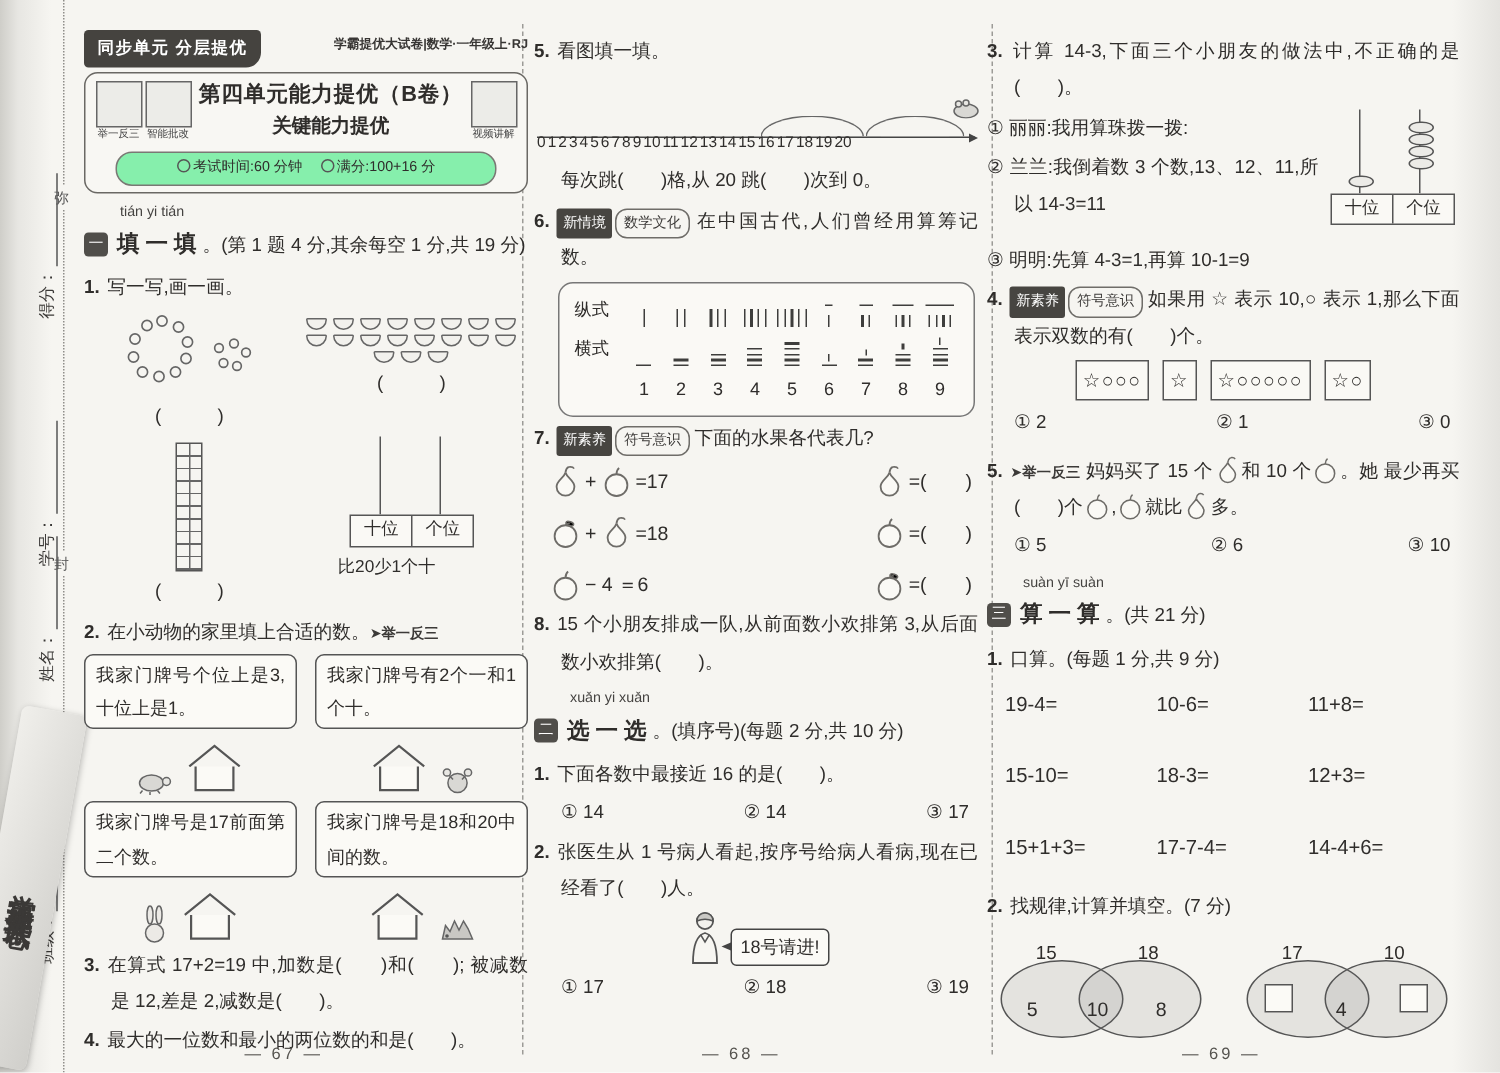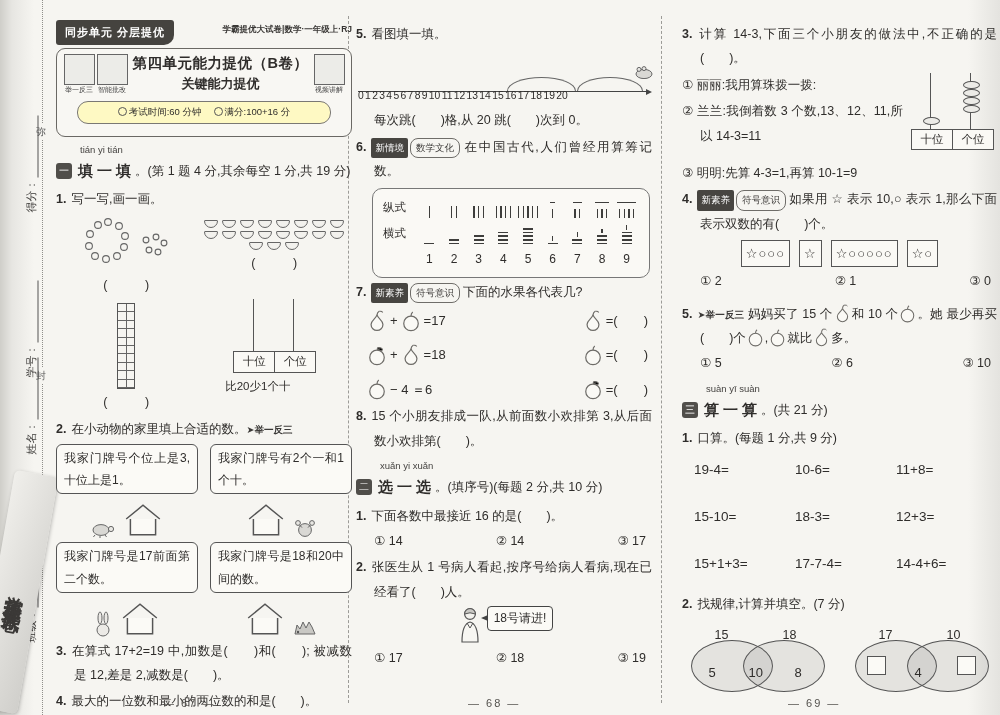--- a/index.html
+++ b/index.html
@@ -13,41 +13,41 @@
   .sfield{position:absolute;left:-44px;width:150px;display:flex;align-items:flex-end;gap:2px;
     transform:rotate(-90deg);font-size:11px;color:#3a3836;white-space:nowrap}
   .sfield .ul{display:inline-block;width:62px;border-bottom:1px solid #555;height:10px}
   .ribbon{position:absolute;left:-6px;top:472px;width:44px;height:240px;transform:rotate(10deg);
     background:linear-gradient(100deg,#f0efeb,#d0cfcb);border-radius:5px;box-shadow:1px 1px 4px rgba(0,0,0,.25);
     display:flex;align-items:center;justify-content:center}
   .ribbon span{writing-mode:vertical-rl;font-weight:bold;font-size:19px;letter-spacing:3px;color:#3b3937}
   .col{position:absolute;top:20px;font-size:12.5px;line-height:1.95;text-align:justify}
   #c1{left:56px;width:296px}
   #c2{left:356px;width:296px}
-  #c3{left:682px;width:315px}
+  #c3{left:658px;width:315px}
   .pn{position:absolute;bottom:6px;font-size:11px;color:#55534f;letter-spacing:2px}
   #pn1{left:163px}#pn2{left:468px}#pn3{left:788px}
   
   .hrow{display:flex;justify-content:space-between;align-items:flex-start}
   .badge{background:#45433f;color:#fff;font-size:11px;font-weight:bold;padding:2px 9px;border-radius:3px 3px 10px 3px;letter-spacing:1px}
   .brand{font-size:8.5px;font-weight:bold;margin-top:1px;color:#38363*}
   .brand{color:#383634}
   .hbox{border:1.4px solid #6a6864;border-radius:9px;padding:5px 6px 4px;margin-top:3px;background:#f8f7f3}
   .titlerow{display:flex;gap:1px;align-items:flex-start}
   .qr{width:29px;height:29px;border:1px solid #666;flex:0 0 auto;
     background-image:repeating-linear-gradient(0deg,#3d3d3b 0 2px,rgba(255,255,255,0) 2px 4px),
       repeating-linear-gradient(90deg,#3d3d3b 0 2px,#ececе8 2px 4px);
     background-color:#ecece8}
   .qrcol{display:flex;flex-direction:column;align-items:center;width:32px;flex:0 0 auto}
   .qrcap{font-size:7px;color:#444;line-height:1.4;white-space:nowrap}
   .htitle{flex:1;text-align:center;line-height:1.3}
   .ht1{font-size:14.5px;font-weight:bold;letter-spacing:.5px}
   .ht2{font-size:13px;font-weight:bold;margin-top:3px}
-  .meta{display:flex;justify-content:center;align-items:flex-start;gap:12px;margin:6px auto 8px;width:88%;
-    border:1px solid #7a7874;border-radius:11px;font-size:9.5px;padding:1px 2px;background:#fef9c3}
+  .meta{display:flex;justify-content:center;align-items:flex-start;gap:12px;margin:6px auto 0;width:88%;
+    border:1px solid #7a7874;border-radius:11px;font-size:9.5px;padding:1px 2px;background:#86efac}
   .mic{width:7px;height:7px;border:1px solid #555;border-radius:50%;display:inline-block;margin-right:2px;position:relative;top:1px}
   
   .pinyin{font-size:9.5px;color:#454341;line-height:1.1;margin:8px 0 0 24px;text-align:left}
   .sechead{display:flex;align-items:center;margin-top:1px;flex-wrap:wrap}
   .secicon{width:16px;height:16px;background:#504e4a;color:#fff;font-size:10px;display:flex;align-items:center;justify-content:center;border-radius:3px;margin-right:6px;flex:0 0 auto}
   .secname{font-size:15px;font-weight:bold;letter-spacing:4px}
   .secnote{font-size:12.5px}
   .q{margin-top:2px;padding-left:18px;text-indent:-18px}
   .qno{font-weight:bold;margin-right:5px}
   .smalltag{font-size:9.5px;font-weight:bold;color:#3c3a38;letter-spacing:0}
@@ -95,21 +95,21 @@
   .rdig{text-align:center;font-size:12px;text-indent:0}
   .inlinerod{display:inline-flex;vertical-align:-2px;margin:0 3px}
   
   .fruit{width:22px;height:22px;flex:0 0 auto}
   .fruit.sm{width:19px;height:19px;vertical-align:-5px}
   .fr{display:grid;grid-template-columns:150px 1fr;row-gap:9px;align-items:center;margin:4px 0 2px;padding-left:10px}
   .frq{display:flex;align-items:center;gap:2px}
   .fra{display:flex;align-items:center;gap:2px;justify-content:flex-end;padding-right:4px}
   .feq{font-size:13px;text-indent:0}
   
-  .docrow{display:flex;justify-content:center;align-items:flex-start;gap:2px;margin:2px 0}
+  .docrow{display:flex;justify-content:center;align-items:flex-end;gap:2px;margin:2px 0}
   .dbub{border:1.3px solid #444;border-radius:4px;padding:0 6px;font-size:12px;position:relative;background:#fbfaf6;text-indent:0}
   .dbub:before{content:"";position:absolute;left:-7px;top:8px;border-right:7px solid #444;border-top:3px solid transparent;border-bottom:3px solid transparent}
   
   .abacus{float:right;width:88px;height:88px;position:relative;margin:0 0 2px 6px;text-indent:0}
   .astem{position:absolute;top:2px;width:1.4px;height:56px;background:#555}
   .abead{position:absolute;width:15px;height:6.5px;border:1px solid #555;border-radius:50%;background:#ecebe7}
   .apv{position:absolute;top:58px;left:2px;display:flex;border:1.2px solid #555;background:#faf9f5}
   .apv span{width:40px;text-align:center;font-size:11.5px;line-height:1.7;text-indent:0}
   .apv span+span{border-left:1.2px solid #555}
   

